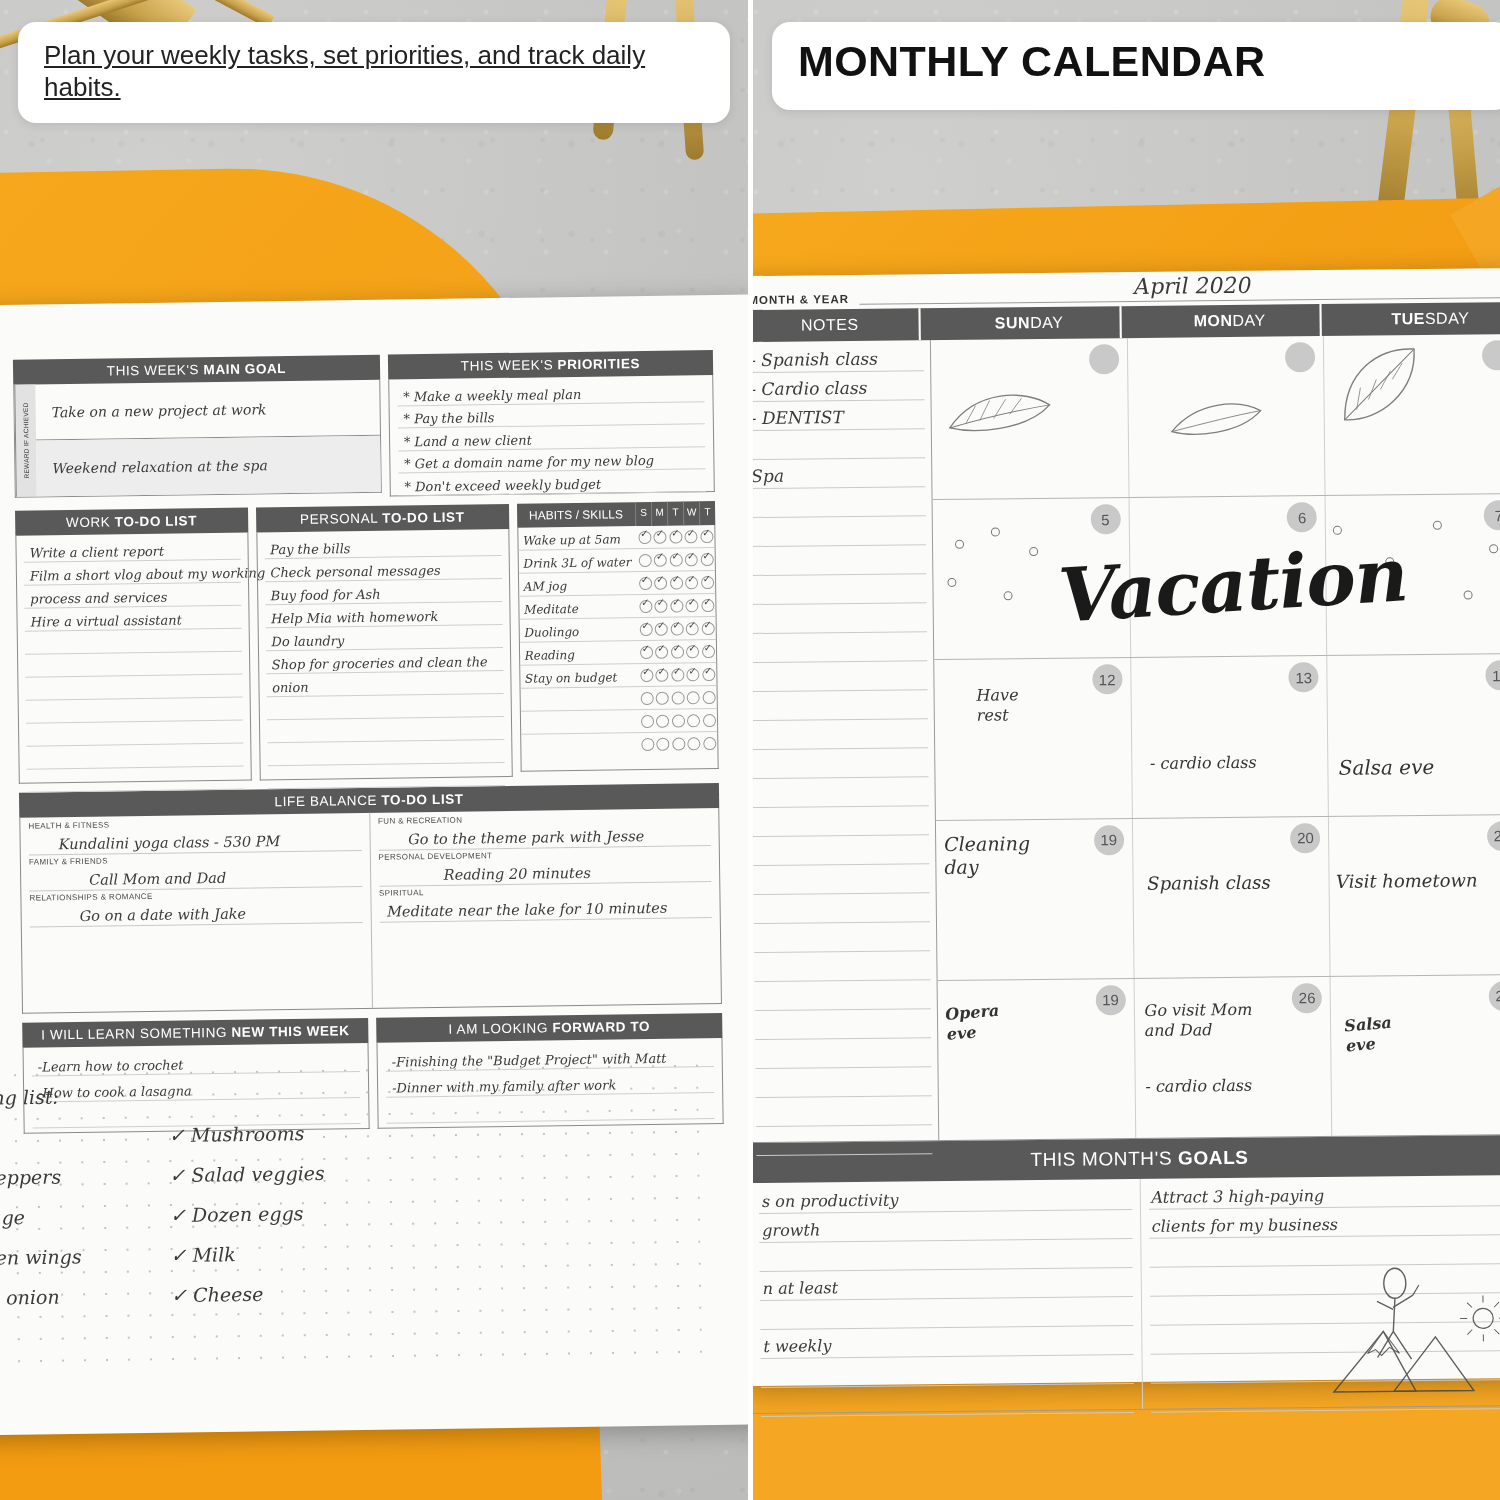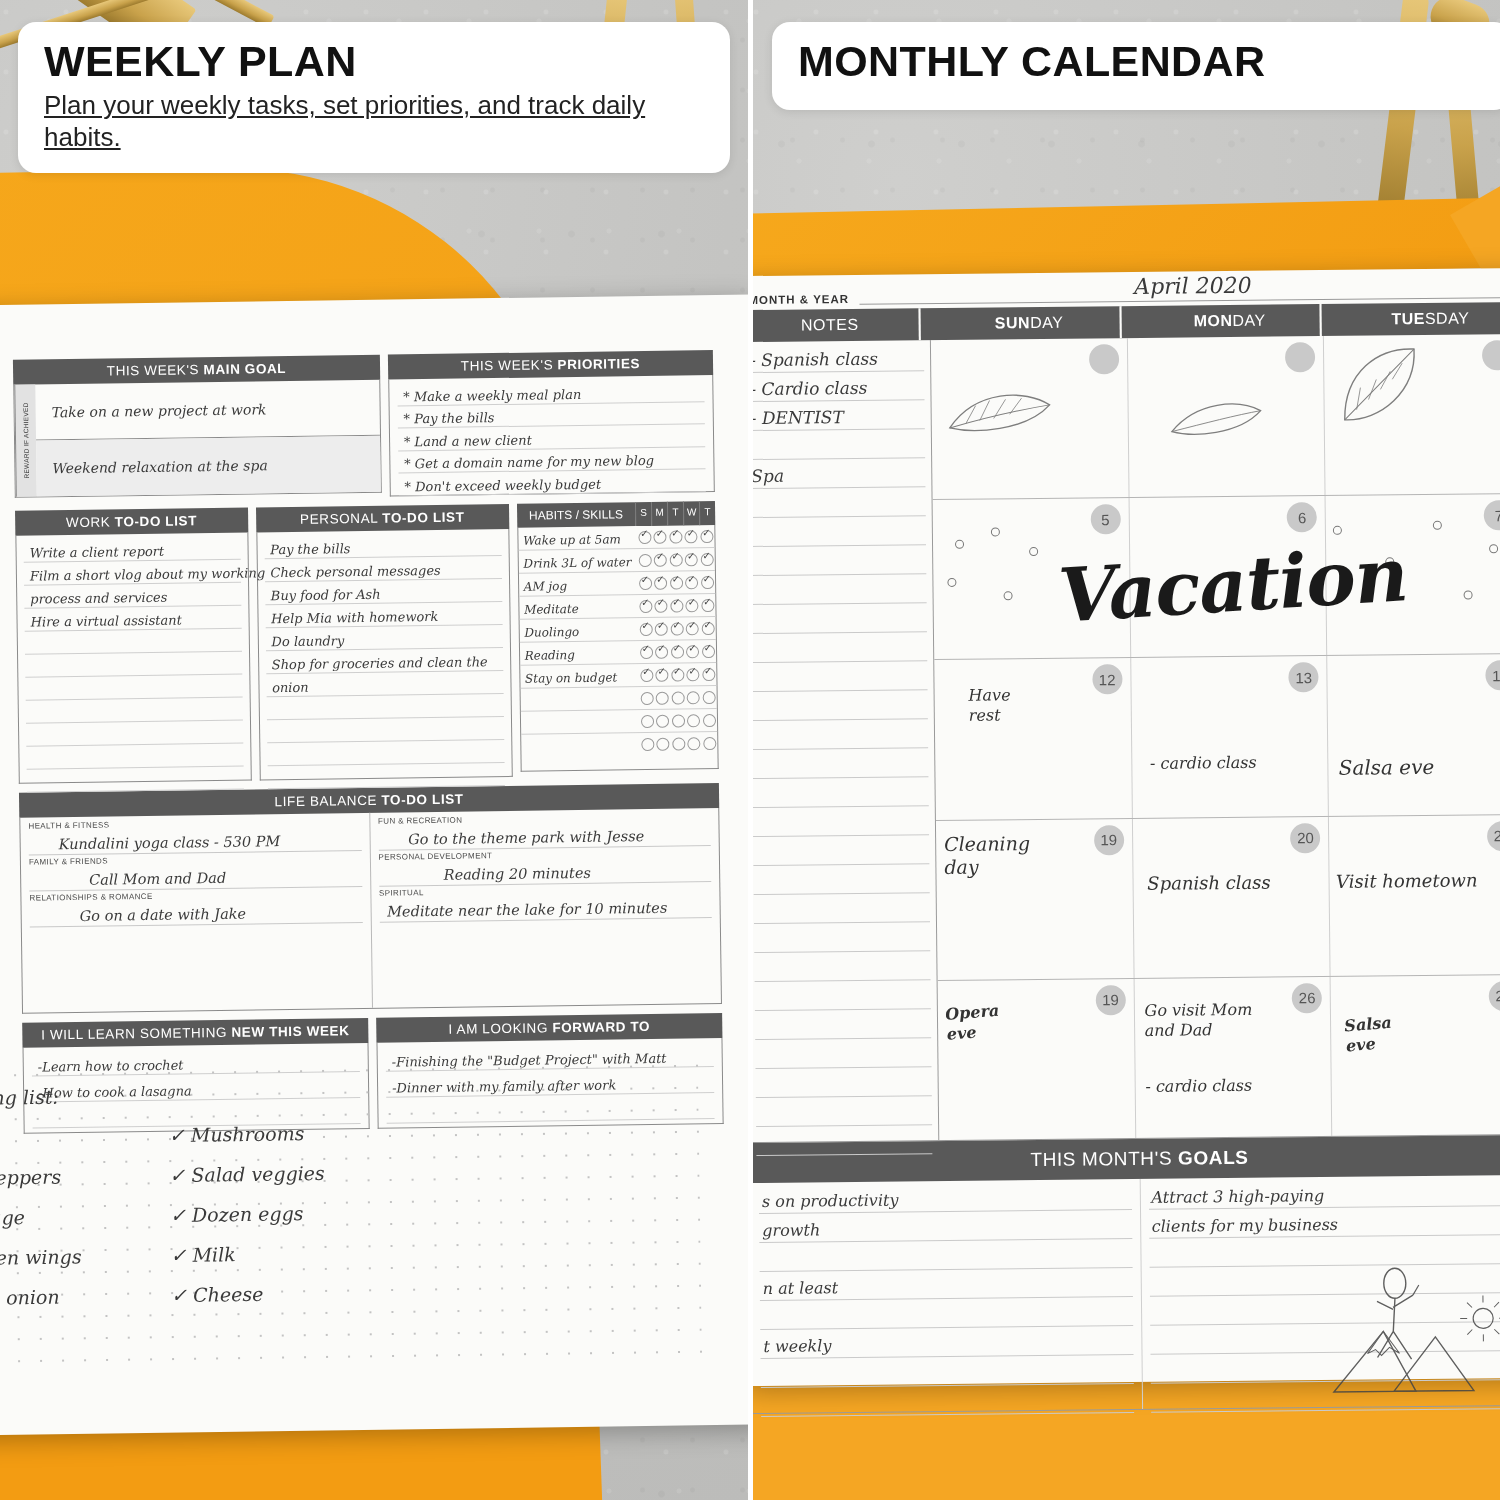--- a/index.html
+++ b/index.html
@@ -633,21 +633,20 @@
       <div class="shop-t hand" style="left:0px;top:222px;">Green onion</div>
 
       <div class="shop-t hand" style="left:230px;top:62px;">✓ Mushrooms</div>
       <div class="shop-t hand" style="left:230px;top:102px;">✓ Salad veggies</div>
       <div class="shop-t hand" style="left:230px;top:142px;">✓ Dozen eggs</div>
       <div class="shop-t hand" style="left:230px;top:182px;">✓ Milk</div>
       <div class="shop-t hand" style="left:230px;top:222px;">✓ Cheese</div>
     </div>
 
     <div class="caption">
-      <h1>WEEKLY PLAN</h1>
       <p>Plan your weekly tasks, set priorities, and track daily habits.</p>
     </div>
   </div>
 
   <div class="panel right">
     <div class="bg-concrete"></div>
     <div class="bg-noise"></div>
 
     <div class="gold-bar" style="left:640px;top:-10px;width:26px;height:230px;border-radius:12px;transform:rotate(7deg);"></div>
     <div class="gold-bar" style="left:700px;top:20px;width:22px;height:210px;border-radius:12px;transform:rotate(-5deg);"></div>
@@ -764,21 +763,21 @@
               <div class="confetti" style="left:452px;top:62px"></div>
               <div class="confetti" style="left:500px;top:26px"></div>
               <div class="confetti" style="left:530px;top:96px"></div>
               <div class="confetti" style="left:556px;top:50px"></div>
               <div class="vacation">Vacation</div>
             </div>
 
             <div class="week">
               <div class="day">
                 <div class="daynum">12</div>
-                <div class="ev hand" style="left:34px;top:26px">Have
+                <div class="ev hand" style="left:42px;top:26px">Have
 rest</div>
               </div>
               <div class="day">
                 <div class="daynum">13</div>
                 <div class="ev hand" style="left:18px;top:96px">- cardio class</div>
               </div>
               <div class="day">
                 <div class="daynum">14</div>
                 <div class="ev hand" style="left:10px;top:100px;font-size:20px">Salsa eve</div>
               </div>

